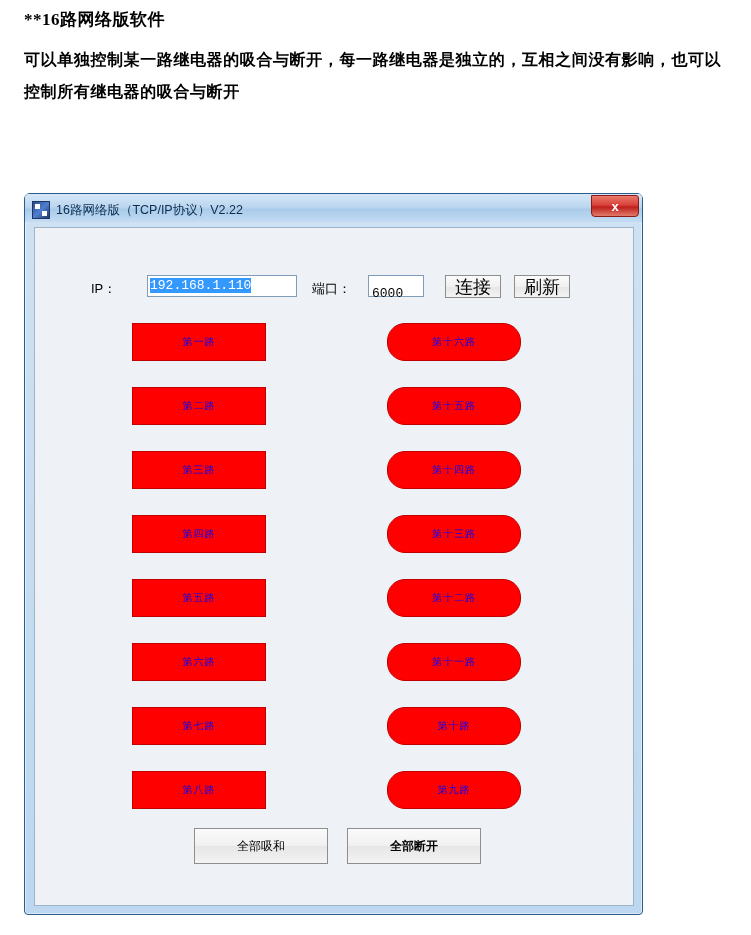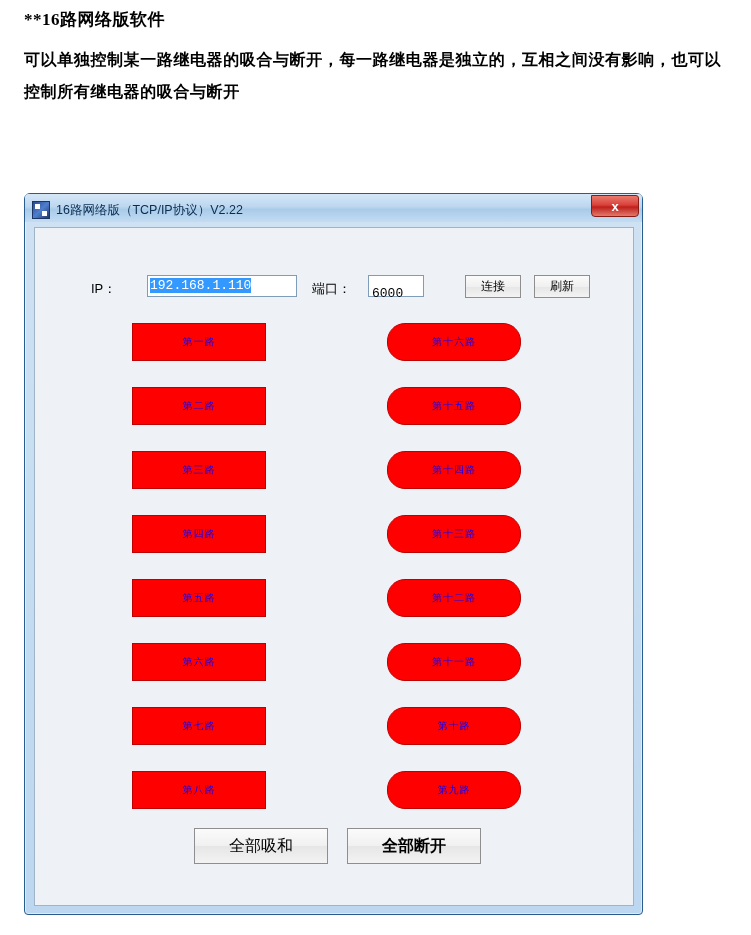--- a/index.html
+++ b/index.html
@@ -170,28 +170,27 @@
     font-size: 13px;
     padding: 8px 3px;
     line-height: 20px;
     color: #000;
   }
   .gray-btn {
     position: absolute;
     background: linear-gradient(to bottom, #fbfbfb 0%, #f0f0f0 50%, #e6e6e6 51%, #f3f3f3 100%);
     border: 1px solid #8e8e8e;
     font-family: "Liberation Sans", sans-serif;
-    font-size: 12px;
-    color: #000;
-    display: flex;
-    align-items: center;
-    justify-content: center;
-    box-sizing: border-box;
-    cursor: pointer;
-    margin-left: 20px;
+    font-size: 18px;
+    color: #000;
+    display: flex;
+    align-items: center;
+    justify-content: center;
+    box-sizing: border-box;
+    cursor: pointer;
   }
   .btn-connect { left: 410px; top: 0px; width: 56px; height: 23px; }
   .btn-refresh { left: 479px; top: 0px; width: 56px; height: 23px; }
 
   
   .relay-grid {
     position: absolute;
     left: 0;
     top: 95px;
     width: 100%;
@@ -217,21 +216,21 @@
 
   
   .bottom-btn {
     position: absolute;
     top: 600px;
     width: 134px;
     height: 36px;
     background: linear-gradient(to bottom, #fbfbfb 0%, #f0f0f0 50%, #e6e6e6 51%, #f3f3f3 100%);
     border: 1px solid #8e8e8e;
     font-family: "Liberation Sans", sans-serif;
-    font-size: 16px;
+    font-size: 12px;
     color: #000;
     display: flex;
     align-items: center;
     justify-content: center;
     box-sizing: border-box;
     cursor: pointer;
   }
   .btn-all-on { left: 159px; }
   .btn-all-off { left: 312px; font-weight: bold; }
 </style>

